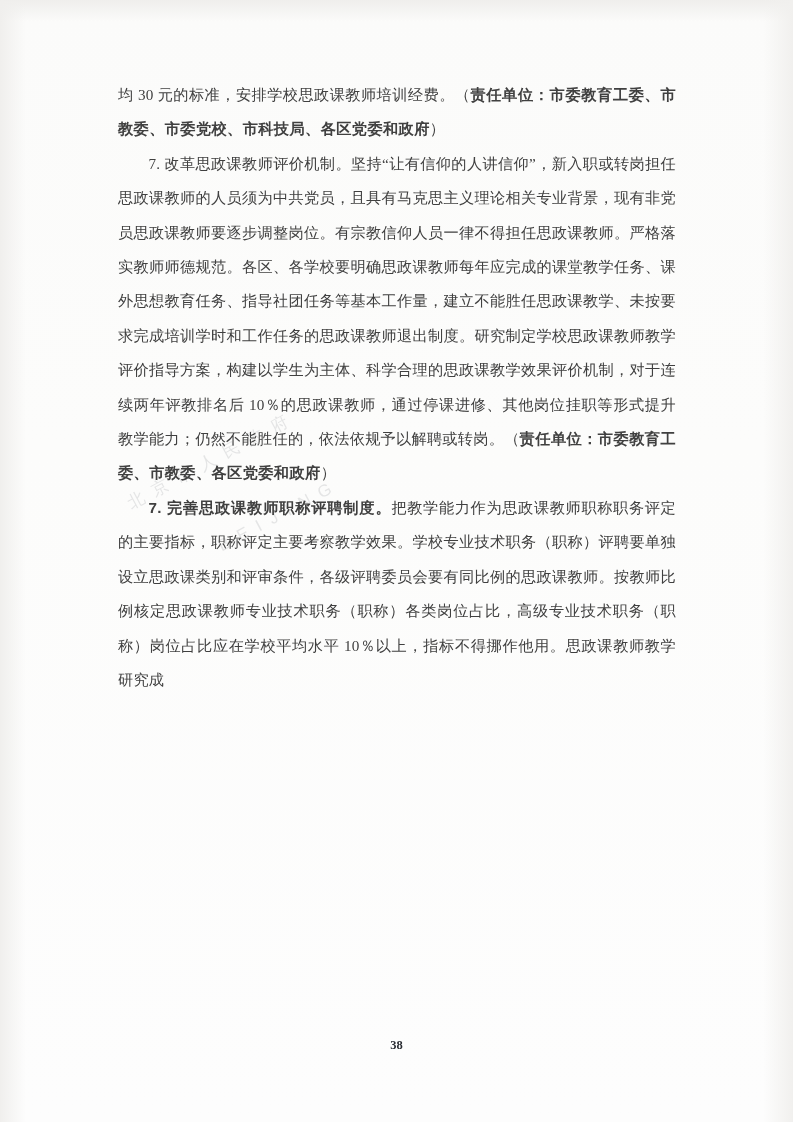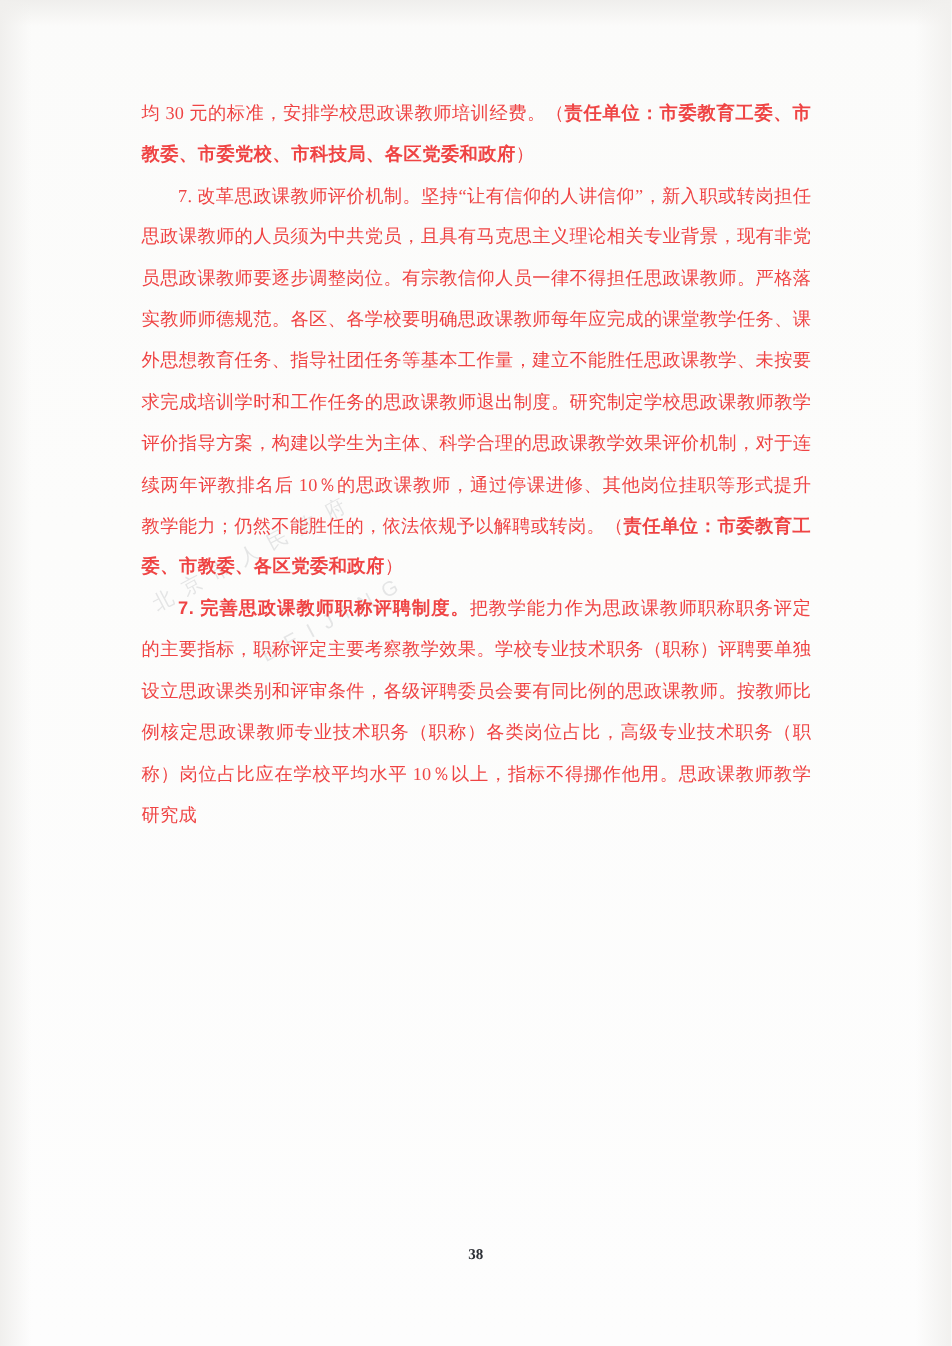--- a/index.html
+++ b/index.html
@@ -30,21 +30,21 @@
   .doc-body {
     position: absolute;
     left: 118px;
     top: 78px;
     width: 558px;
   }
   p.para {
     margin: 0;
     font-size: 15.2px;
     line-height: 34.4px;
-    color: #ef4444;
+    color: #404040;
     text-align: justify;
     text-justify: inter-ideograph;
     letter-spacing: 0.2px;
     font-family: "Liberation Serif", serif;
   }
   p.indent {
     text-indent: 2em;
   }
   .b {
     font-weight: bold;

